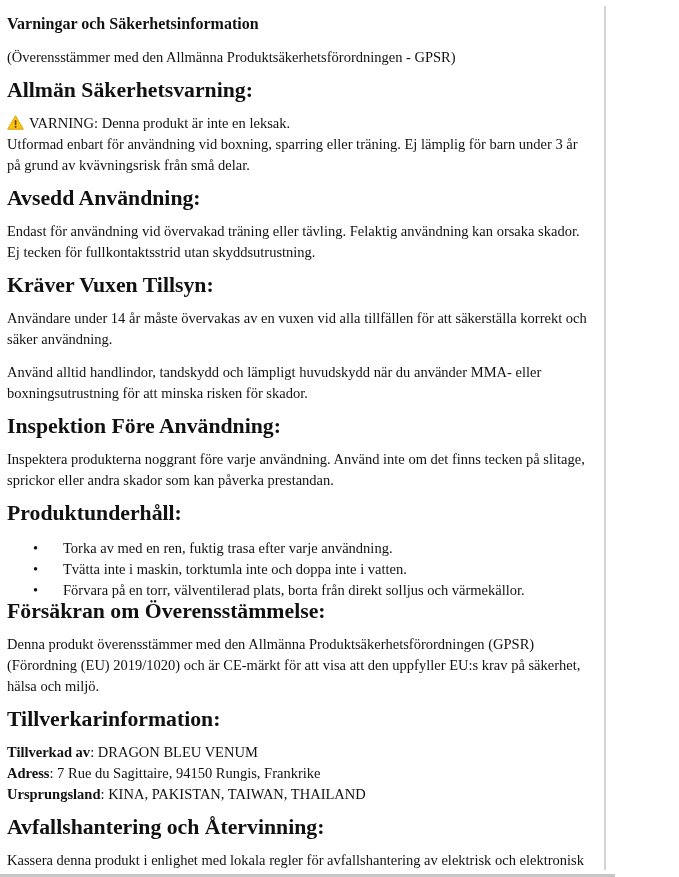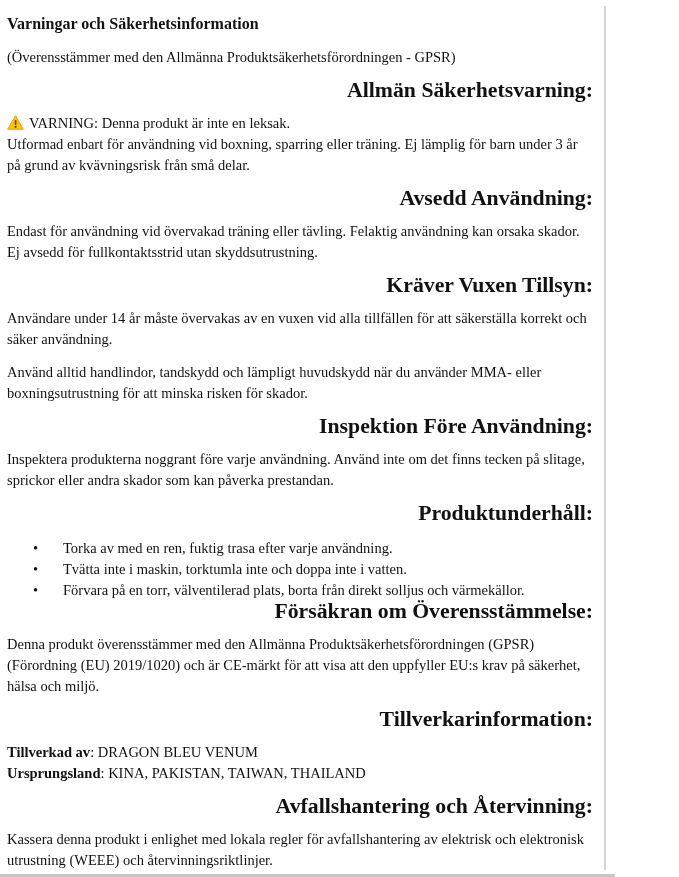--- a/index.html
+++ b/index.html
@@ -41,21 +41,20 @@
     font-weight: bold;
     margin: 0 0 12px 0;
     line-height: 22px;
   }
   .subtitle {
     margin: 0 0 12px 0;
   }
   .section-heading {
     font-weight: bold;
     margin: 0 0 12px 0;
-    text-align: right;
   }
   p.body-text {
     margin: 0 0 12px 0;
   }
   .warning-block {
     margin: 0 0 12px 0;
   }
   .warning-line .bold-label {
     font-weight: normal;
   }
@@ -103,21 +102,21 @@
       <svg class="warning-icon-svg" width="17" height="15" viewBox="0 0 24 21" aria-hidden="true">
         <path d="M12 1 L23 20 H1 Z" fill="#FFC20E" stroke="#D9A404" stroke-width="1.4" stroke-linejoin="round"></path>
         <rect x="10.9" y="7" width="2.4" height="7" rx="1.1" fill="#5b4a00"></rect>
         <circle cx="12.1" cy="16.6" r="1.5" fill="#5b4a00"></circle>
       </svg><span class="bold-label">VARNING</span><span>: Denna produkt är inte en leksak.</span>
     </div>
     <div>Utformad enbart för användning vid boxning, sparring eller träning. Ej lämplig för barn under 3 år på grund av kvävningsrisk från små delar.</div>
   </div>
 
   <h2 class="section-heading">Avsedd Användning:</h2>
-  <p class="body-text">Endast för användning vid övervakad träning eller tävling. Felaktig användning kan orsaka skador. Ej avsedd för fullkontaktsstrid utan skyddsutrustning.</p>
+  <p class="body-text">Endast för användning vid övervakad träning eller tävling. Felaktig användning kan orsaka skador. Ej tecken för fullkontaktsstrid utan skyddsutrustning.</p>
 
   <h2 class="section-heading">Kräver Vuxen Tillsyn:</h2>
   <p class="body-text">Användare under 14 år måste övervakas av en vuxen vid alla tillfällen för att säkerställa korrekt och säker användning.</p>
 
   <p class="body-text">Använd alltid handlindor, tandskydd och lämpligt huvudskydd när du använder MMA- eller boxningsutrustning för att minska risken för skador.</p>
 
   <h2 class="section-heading">Inspektion Före Användning:</h2>
   <p class="body-text">Inspektera produkterna noggrant före varje användning. Använd inte om det finns tecken på slitage, sprickor eller andra skador som kan påverka prestandan.</p>
 
   <h2 class="section-heading" style="margin-bottom:0;">Produktunderhåll:</h2>
@@ -126,20 +125,21 @@
     <li>Tvätta inte i maskin, torktumla inte och doppa inte i vatten.</li>
     <li>Förvara på en torr, välventilerad plats, borta från direkt solljus och värmekällor.</li>
   </ul>
 
   <h2 class="section-heading">Försäkran om Överensstämmelse:</h2>
   <p class="body-text">Denna produkt överensstämmer med den Allmänna Produktsäkerhetsförordningen (GPSR) (Förordning (EU) 2019/1020) och är CE-märkt för att visa att den uppfyller EU:s krav på säkerhet, hälsa och miljö.</p>
 
   <h2 class="section-heading">Tillverkarinformation:</h2>
   <div class="manufacturer-block" style="margin-bottom:12px;">
     <p class="mfr-line"><span class="bold-label">Tillverkad av</span><span>: DRAGON BLEU VENUM</span></p>
+    <p class="mfr-line"><span class="bold-label">Adress</span><span>: 7 Rue du Sagittaire, 94150 Rungis, Frankrike</span></p>
     <p class="mfr-line"><span class="bold-label">Ursprungsland</span><span>: KINA, PAKISTAN, TAIWAN, THAILAND</span></p>
   </div>
 
   <h2 class="section-heading">Avfallshantering och Återvinning:</h2>
   <p class="body-text">Kassera denna produkt i enlighet med lokala regler för avfallshantering av elektrisk och elektronisk utrustning (WEEE) och återvinningsriktlinjer.</p>
 
   <div class="edge-right"></div>
   <div class="edge-bottom"></div>
 </div>
 

